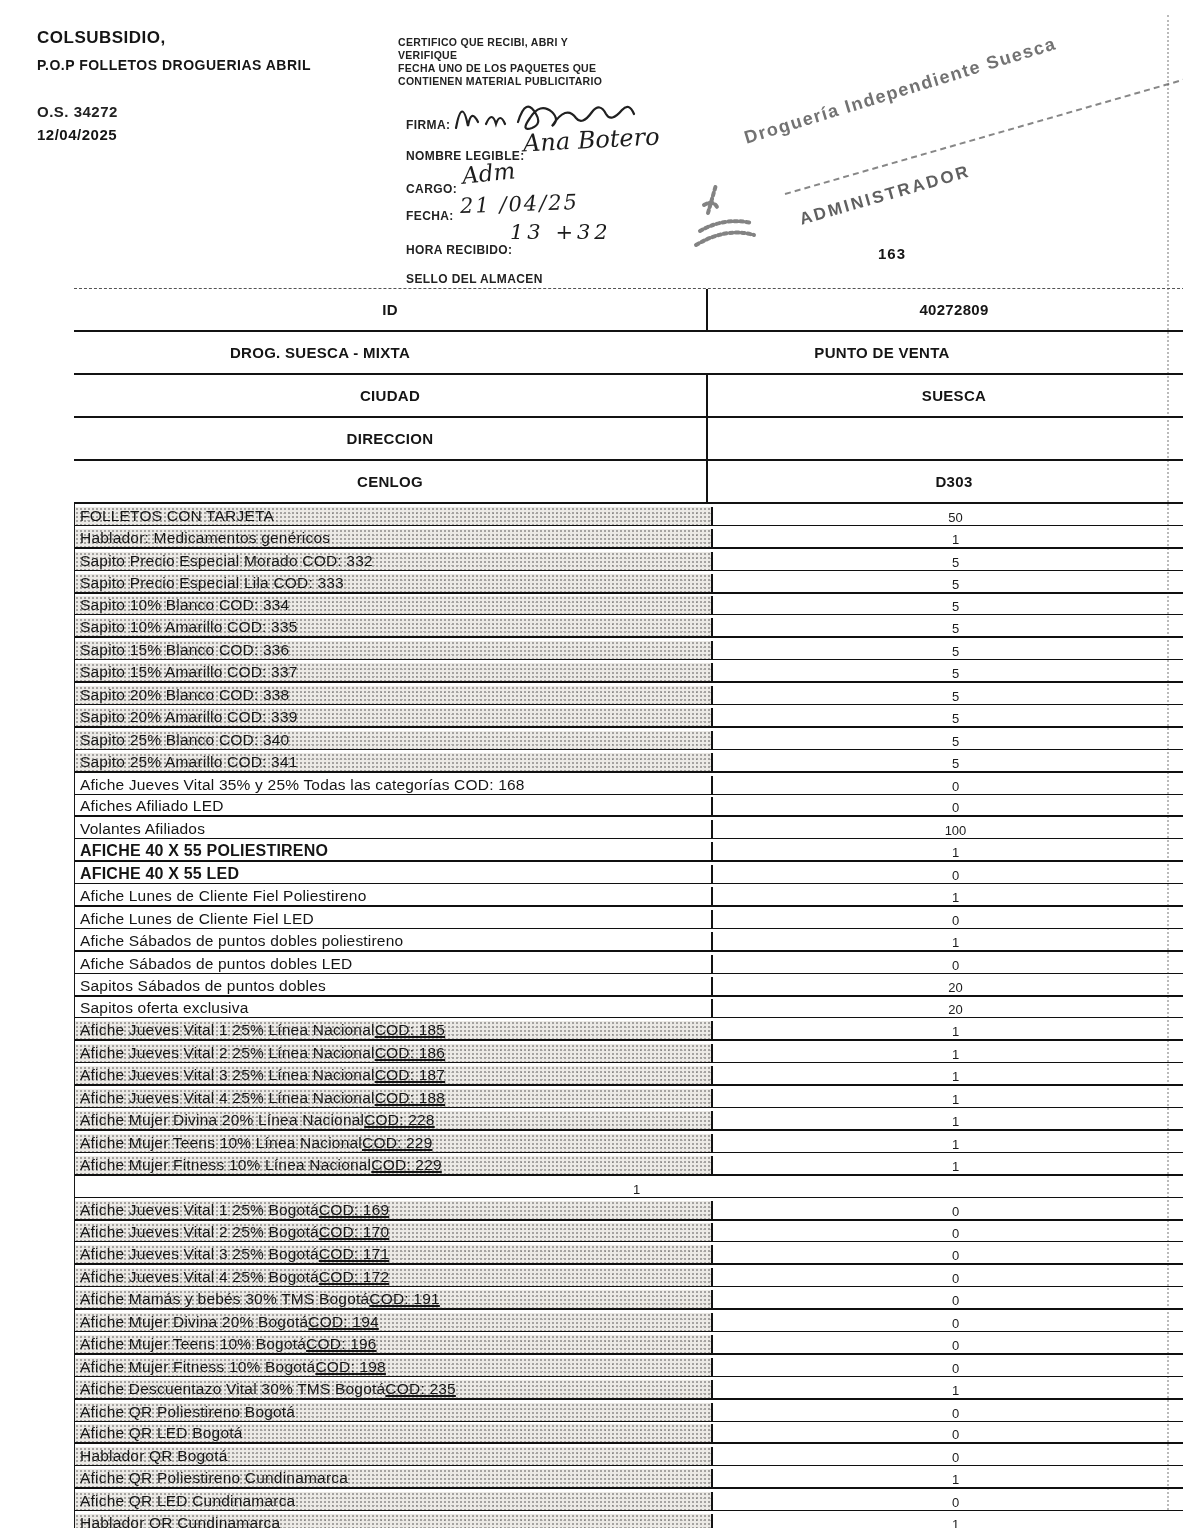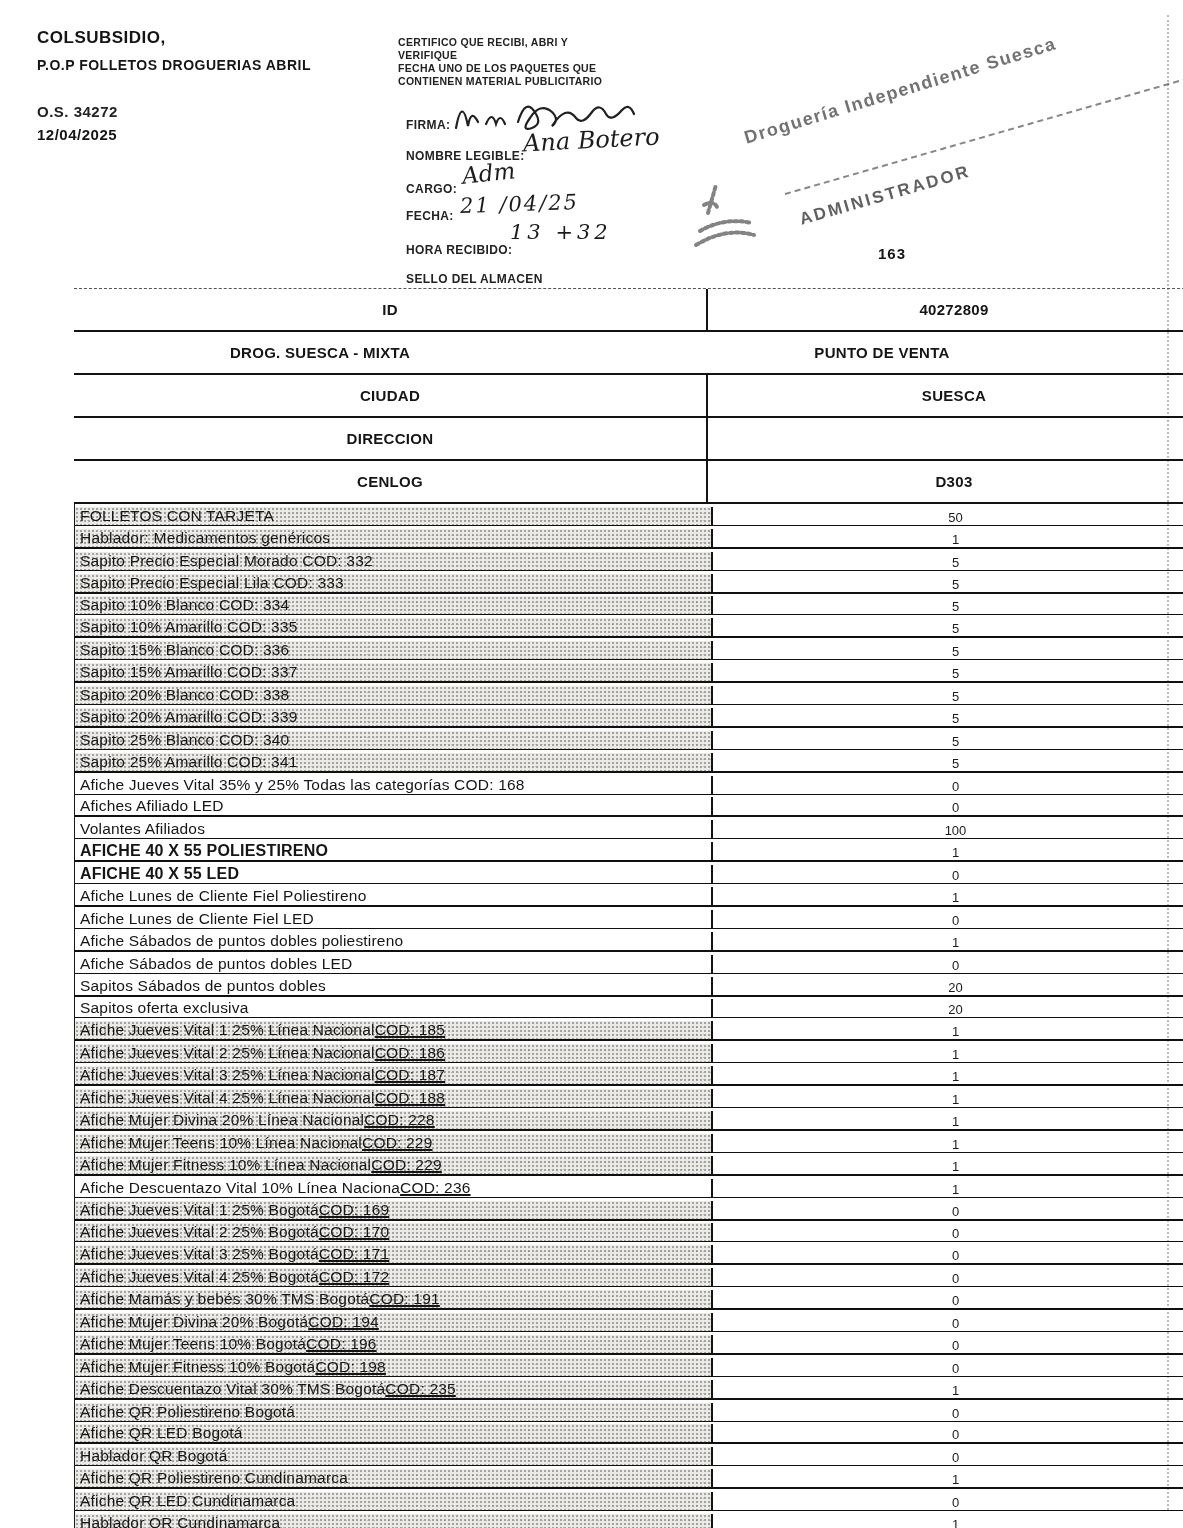--- a/index.html
+++ b/index.html
@@ -258,21 +258,20 @@
         </div>
         <div class="item-row">
           <div class="label shaded">Afiche Mujer Teens 10% Línea Nacional <u>COD: 229</u></div>
           <div class="value">1</div>
         </div>
         <div class="item-row">
           <div class="label shaded">Afiche Mujer Fitness 10% Línea Nacional <u>COD: 229</u></div>
           <div class="value">1</div>
         </div>
         <div class="item-row">
-          <div class="label">Afiche Descuentazo Vital 10% Línea Naciona  <u>COD: 236</u></div>
           <div class="value">1</div>
         </div>
         <div class="item-row">
           <div class="label shaded">Afiche Jueves Vital 1 25% Bogotá <u>COD: 169</u></div>
           <div class="value">0</div>
         </div>
         <div class="item-row">
           <div class="label shaded">Afiche Jueves Vital 2 25% Bogotá <u>COD: 170</u></div>
           <div class="value">0</div>
         </div>

